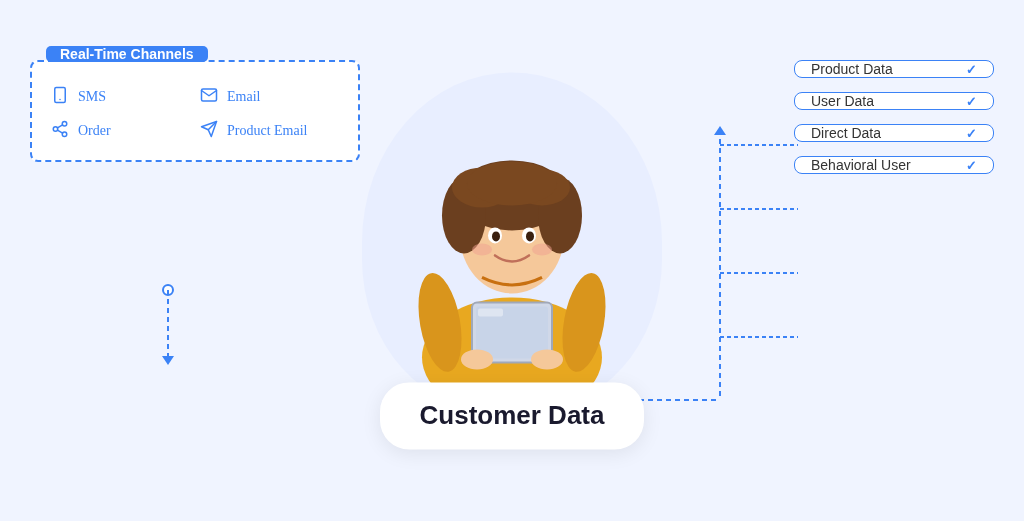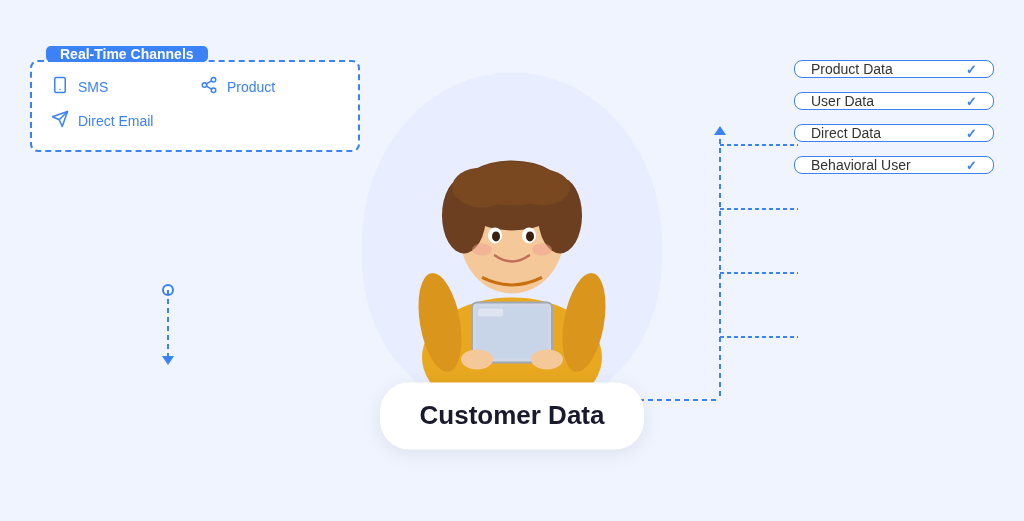--- a/index.html
+++ b/index.html
@@ -46,20 +46,22 @@
       font-weight: 700;
       font-size: 14px;
       padding: 0 14px;
       border-radius: 5px;
       white-space: nowrap;
     }
     .channels-grid {
       display: grid;
       grid-template-columns: 1fr 1fr;
       gap: 12px 8px;
+      margin-top: 10px;
+      font-family: Liberation Serif, serif;
     }
     .channel-item {
       display: flex;
       align-items: center;
       gap: 8px;
       color: #3b82f6;
       font-size: 14px;
       font-weight: 500;
     }
     .channel-icon {
@@ -189,43 +191,52 @@
           <span class="channel-icon">
             <svg width="18" height="18" viewBox="0 0 24 24" fill="none" stroke="#3b82f6" stroke-width="2" stroke-linecap="round" stroke-linejoin="round">
               <rect x="5" y="2" width="14" height="20" rx="2" ry="2"></rect>
               <line x1="12" y1="18" x2="12" y2="18"></line>
             </svg>
           </span>
           <span>SMS</span>
         </div>
 
 
+        <div class="channel-item">
+          <span class="channel-icon">
+            <svg width="18" height="18" viewBox="0 0 24 24" fill="none" stroke="#3b82f6" stroke-width="2" stroke-linecap="round" stroke-linejoin="round">
+              <path d="M4 4h16c1.1 0 2 .9 2 2v12c0 1.1-.9 2-2 2H4c-1.1 0-2-.9-2-2V6c0-1.1.9-2 2-2z"></path>
+              <polyline points="22,6 12,13 2,6"></polyline>
+            </svg>
+          </span>
+          <span>Email</span>
+        </div>
 
         <div class="channel-item">
           <span class="channel-icon">
             <svg width="18" height="18" viewBox="0 0 24 24" fill="none" stroke="#3b82f6" stroke-width="2" stroke-linecap="round" stroke-linejoin="round">
               <circle cx="18" cy="5" r="3"></circle>
               <circle cx="6" cy="12" r="3"></circle>
               <circle cx="18" cy="19" r="3"></circle>
               <line x1="8.59" y1="13.51" x2="15.42" y2="17.49"></line>
               <line x1="15.41" y1="6.51" x2="8.59" y2="10.49"></line>
             </svg>
           </span>
-          <span>Product</span>
+          <span>Order</span>
         </div>
 
 
         <div class="channel-item">
           <span class="channel-icon">
             <svg width="18" height="18" viewBox="0 0 24 24" fill="none" stroke="#3b82f6" stroke-width="2" stroke-linecap="round" stroke-linejoin="round">
               <line x1="22" y1="2" x2="11" y2="13"></line>
               <polygon points="22 2 15 22 11 13 2 9 22 2"></polygon>
             </svg>
           </span>
-          <span>Direct Email</span>
+          <span>Product Email</span>
         </div>
       </div>
     </div>
   </div>
 
   <div class="center-panel">
 
     <div class="person-blob">
 
       <svg width="260" height="310" viewBox="0 0 260 310" xmlns="http://www.w3.org/2000/svg">

